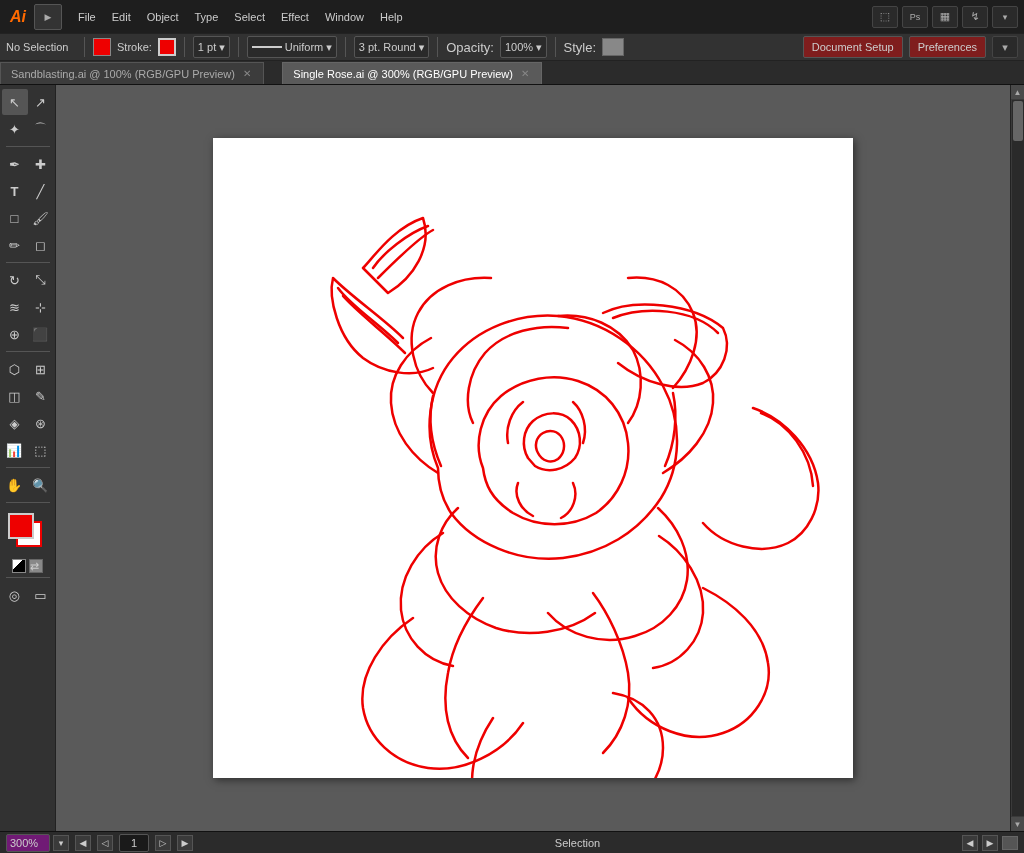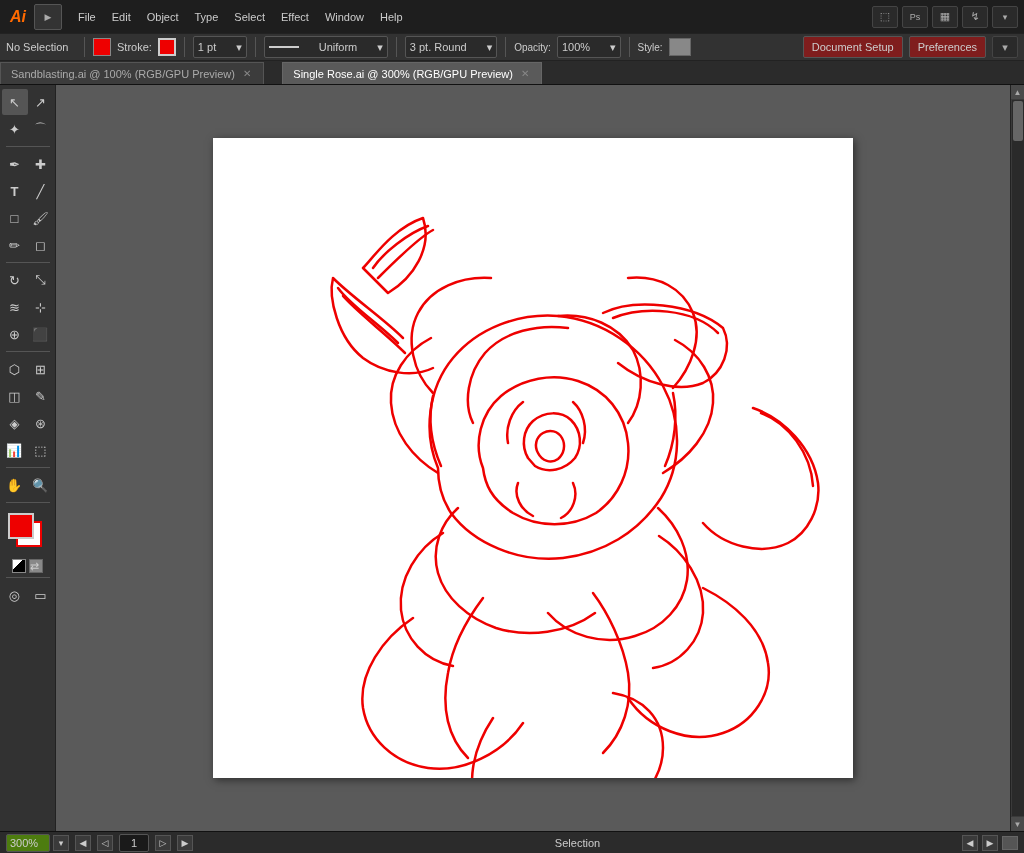--- a/index.html
+++ b/index.html
@@ -97,23 +97,23 @@
     .ctrl-separator { width: 1px; height: 20px; background: #555; margin: 0 2px; }
     .ctrl-dropdown {
       background: #2a2a2a;
       border: 1px solid #555;
       color: #ccc;
       font-size: 11px;
       height: 22px;
       padding: 0 4px;
       cursor: pointer;
       border-radius: 2px;
-      display: flex; align-items: center; gap: 20px;
-    }
-    .ctrl-label { color: #ccc; font-size: 10px; }
+      display: flex; align-items: center; gap: 3px;
+    }
+    .ctrl-label { color: #ccc; font-size: 13px; }
     .ctrl-btn {
       background: #7f1d1d;
       border: 1px solid #555;
       color: #ccc;
       font-size: 11px;
       height: 22px;
       padding: 0 8px;
       cursor: pointer;
       border-radius: 2px;
     }
@@ -288,21 +288,21 @@
       gap: 6px;
       flex-shrink: 0;
       border-top: 1px solid #111;
       color: #aaa;
       font-size: 11px;
     }
     .zoom-control {
       display: flex; align-items: center; gap: 3px;
     }
     .zoom-input {
-      background: #4d7c0f;
+      background: #701a75;
       border: 1px solid #555;
       color: #ccc;
       font-size: 11px;
       height: 18px;
       width: 44px;
       padding: 0 3px;
       border-radius: 2px;
     }
     .nav-btn {
       width: 16px; height: 16px;

